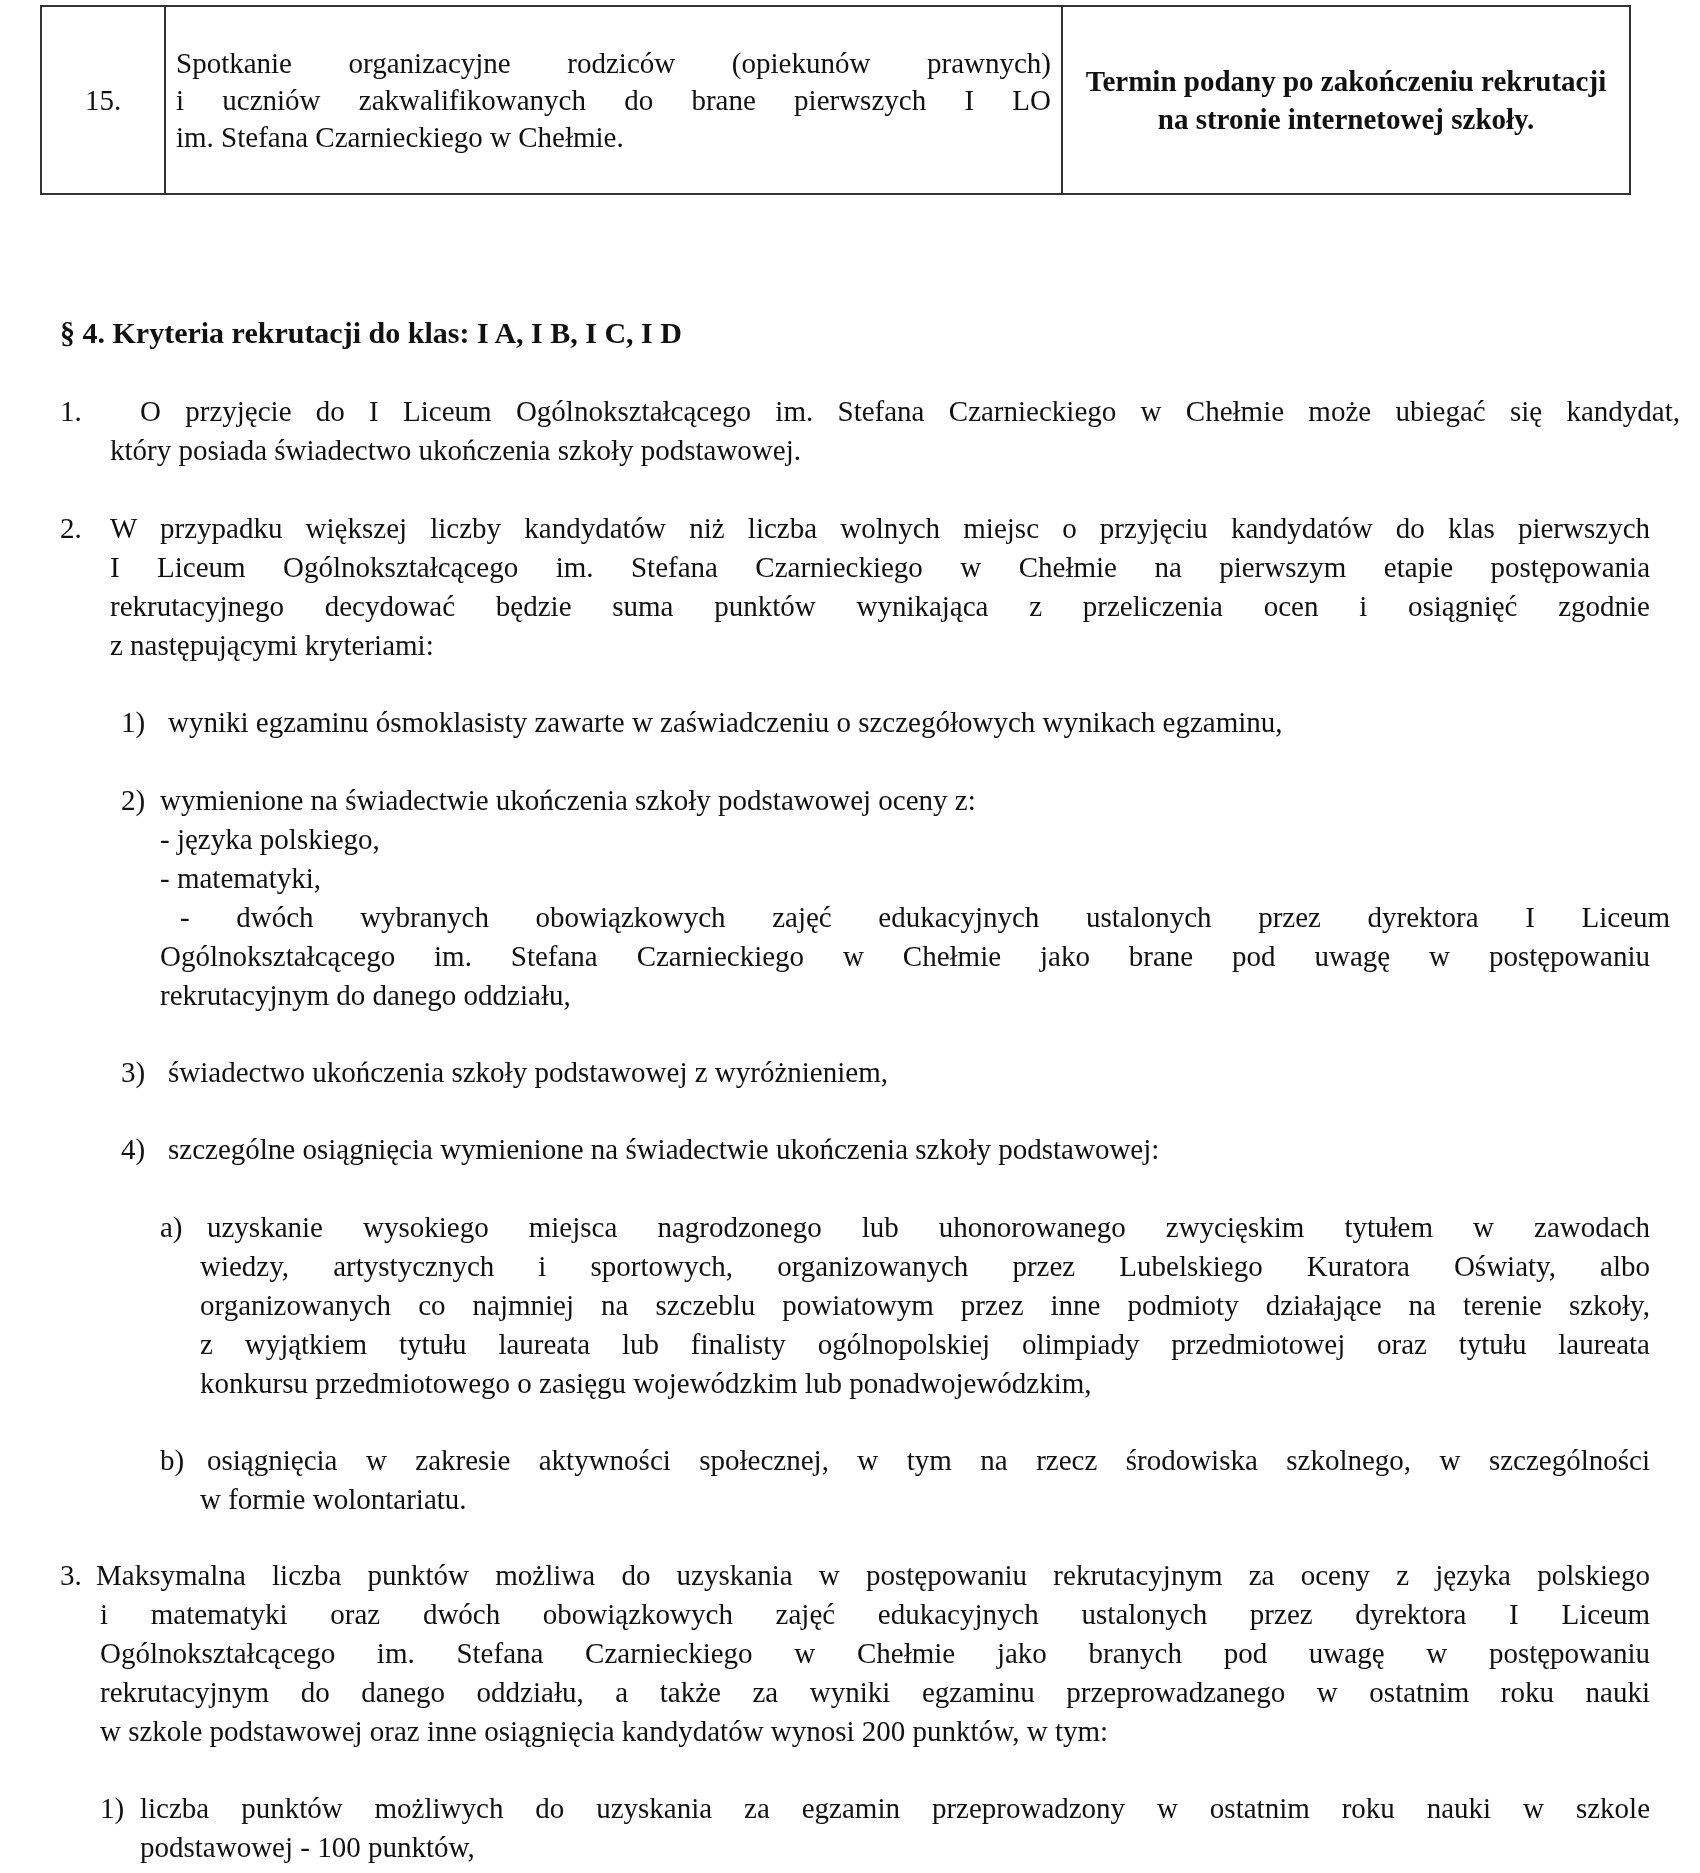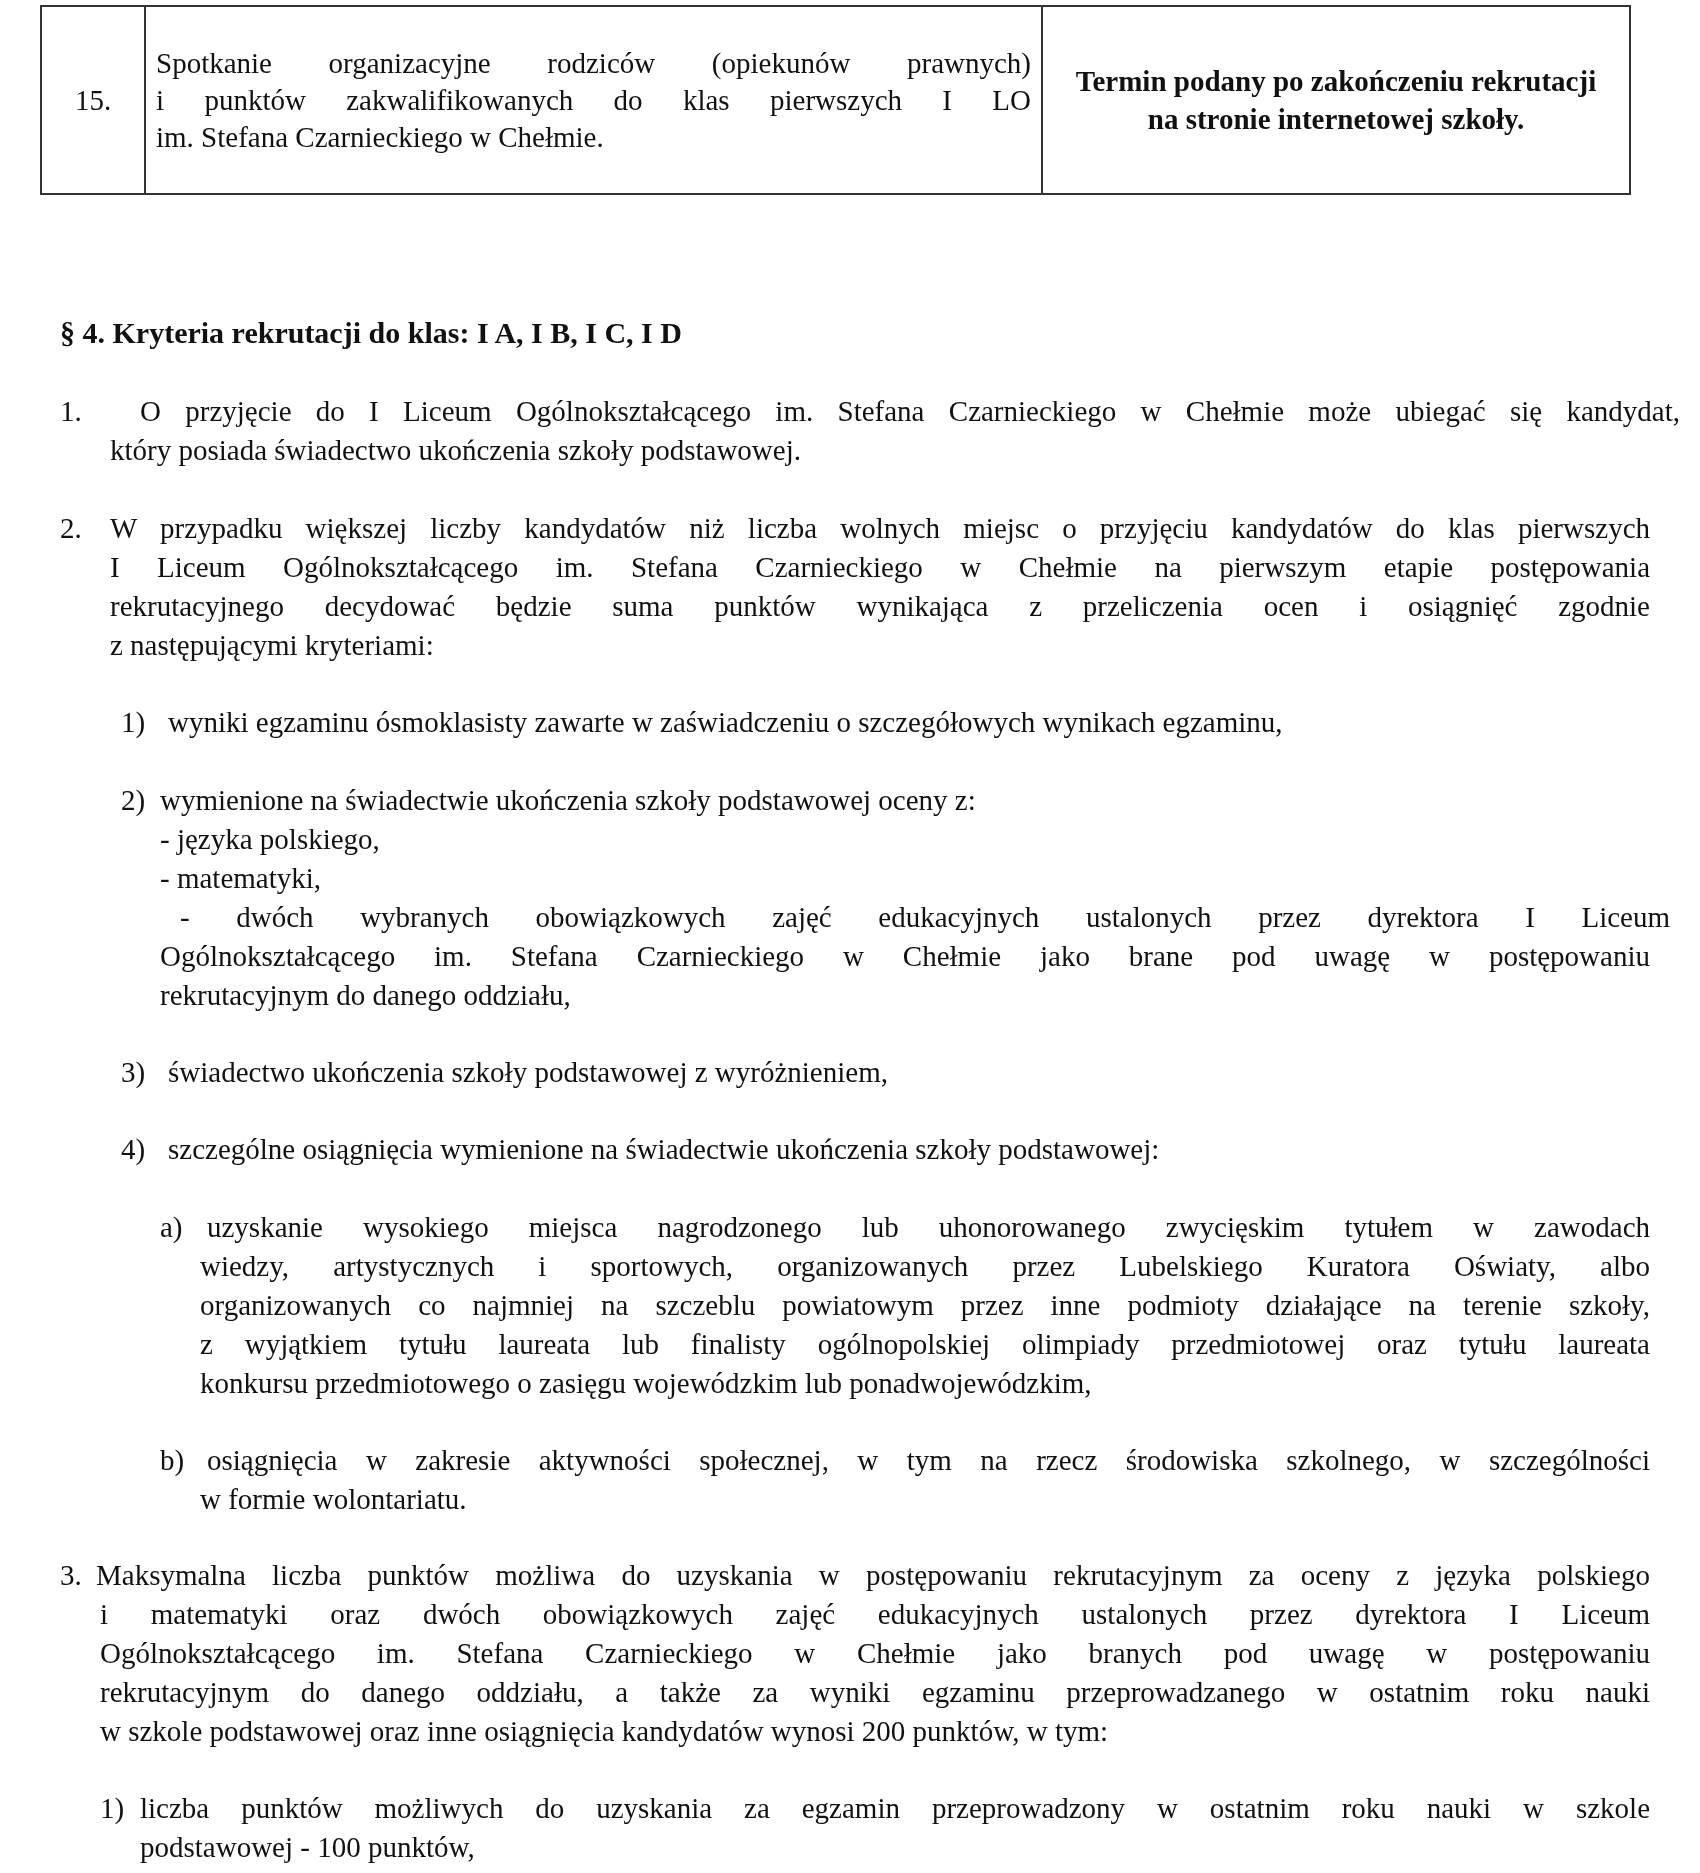--- a/index.html
+++ b/index.html
@@ -6,40 +6,40 @@
   body {
     width: 1700px; height: 1873px; position: relative; overflow: hidden;
     font-family: "Liberation Serif", "DejaVu Serif", serif;
     color: #111111; font-size: 29px; line-height: 39px;
   }
   b { font-weight: normal; }
   .tbl {
     position: absolute; left: 40px; top: 5px; width: 1591px; height: 190px;
     border: 2px solid #333; border-collapse: collapse; box-sizing: border-box;
   }
-  .tbl td { border: 2px solid #333; vertical-align: middle; padding: 4px; }
+  .tbl td { border: 2px solid #333; vertical-align: middle; padding: 14px; }
   .c-num { width: 94px; text-align: center; font-size: 29px; }
   .c-desc { width: 875px; padding: 0 10px !important; text-align: justify; text-align-last: justify; font-size: 29px; line-height: 37px; }
   .c-desc .last { text-align-last: left; display:block; }
   .c-term { text-align: center; font-weight: bold; font-size: 29px; line-height: 38px; padding: 0 20px !important; }
   .abs { position: absolute; }
   .heading { left: 60px; top: 313px; font-weight: bold; font-size: 30px; }
   .jl { text-align: justify; text-align-last: justify; }
   .row { position: absolute; }
 </style>
 </head>
 <body>
 
 <table class="tbl">
   <tbody>
       <tr>
     <td class="c-num">15.</td>
     <td class="c-desc">
       <span style="display:block">Spotkanie organizacyjne rodziców (opiekunów prawnych)</span>
-      <span style="display:block">i punktów zakwalifikowanych do klas pierwszych I LO</span>
+      <span style="display:block">i uczniów zakwalifikowanych do brane pierwszych I LO</span>
       <span class="last">im. Stefana Czarnieckiego w Chełmie.</span>
     </td>
     <td class="c-term">
       <span style="display:block">Termin podany po zakończeniu rekrutacji</span>
       <span style="display:block">na stronie internetowej szkoły.</span>
     </td>
   </tr>
 </tbody>
   </table>
 

